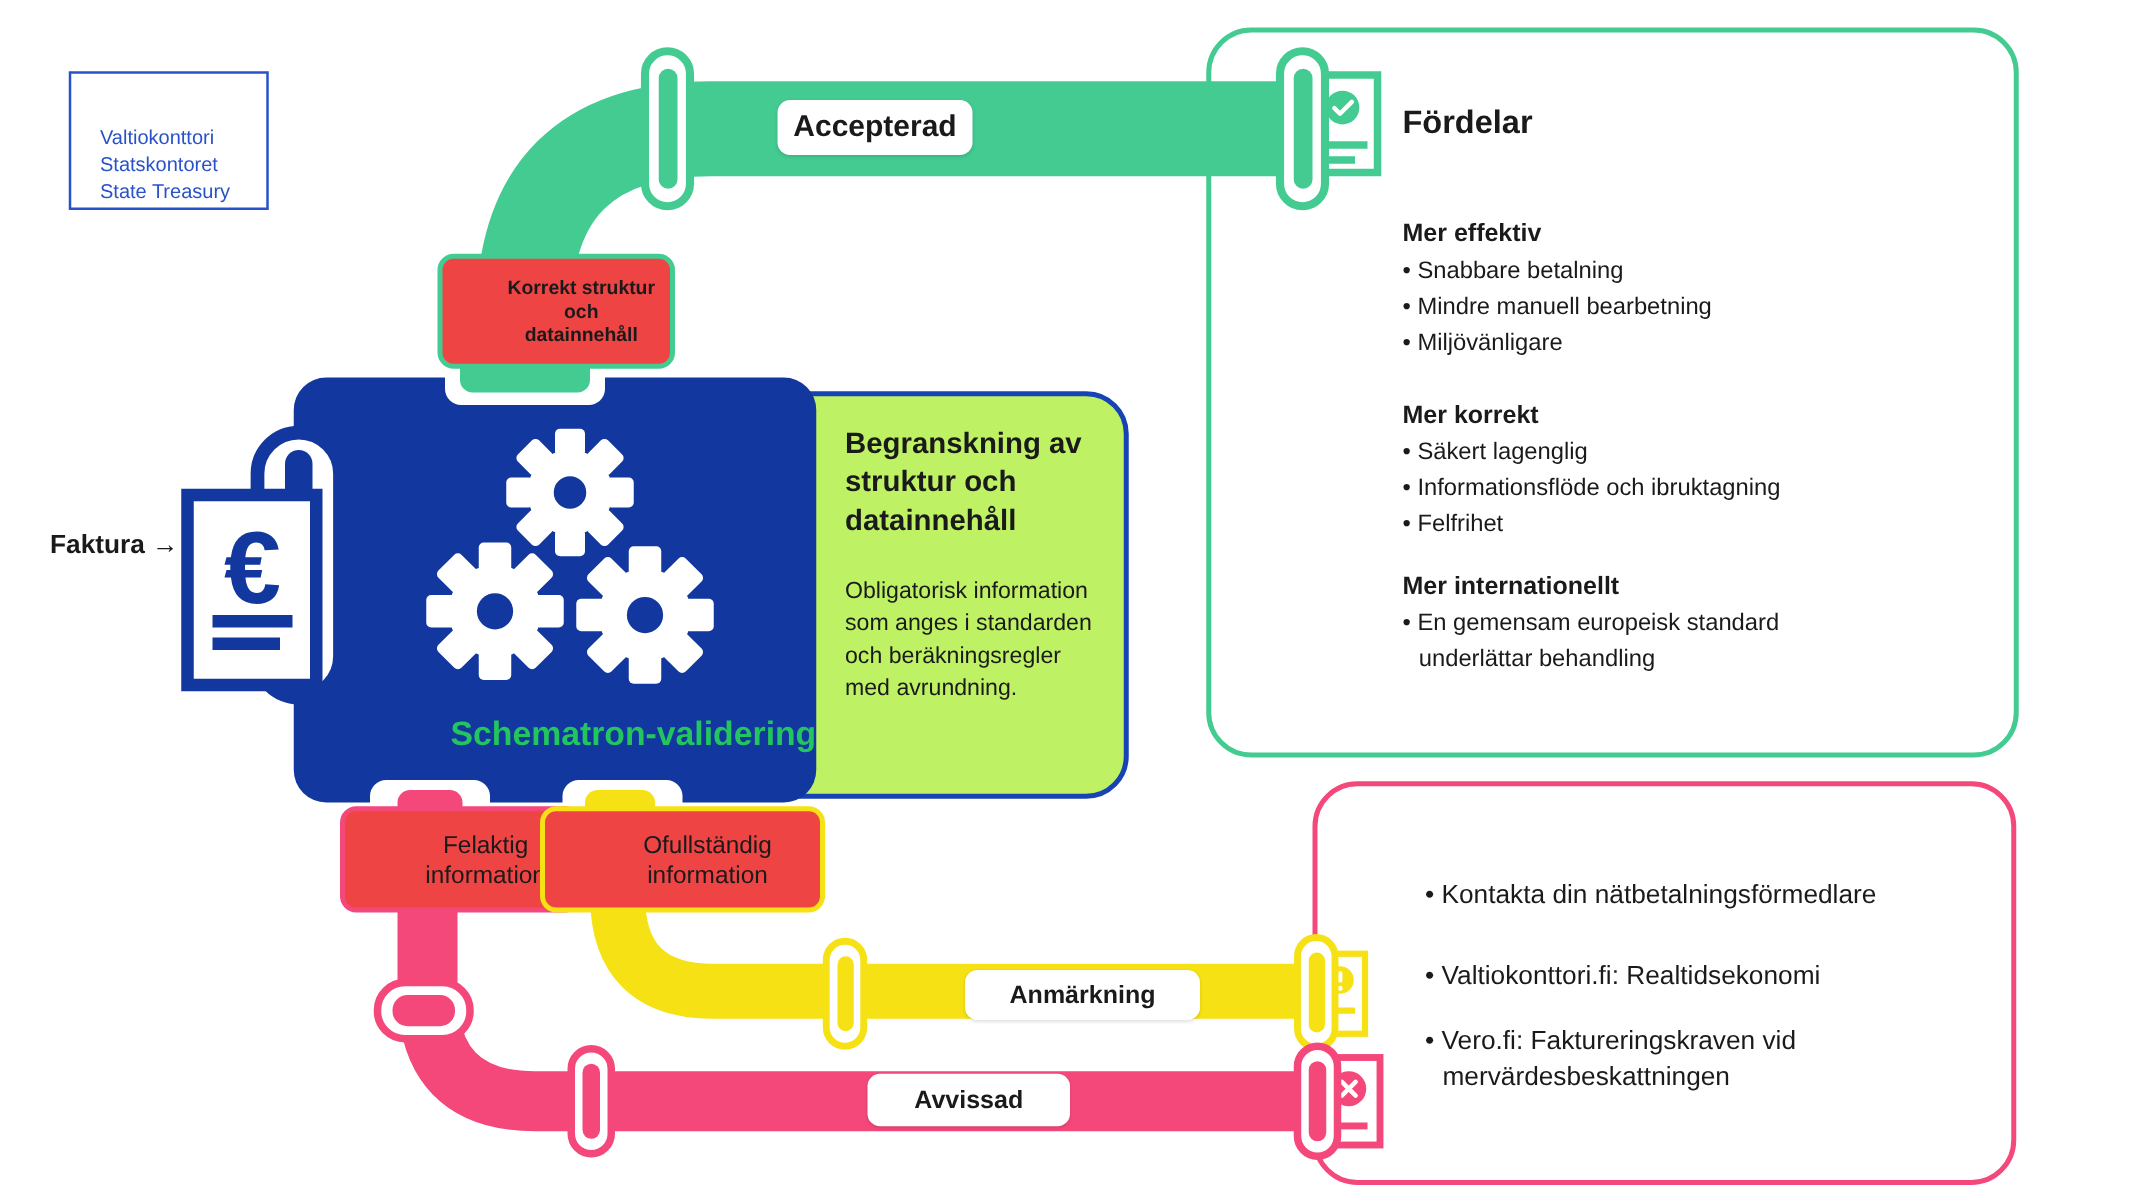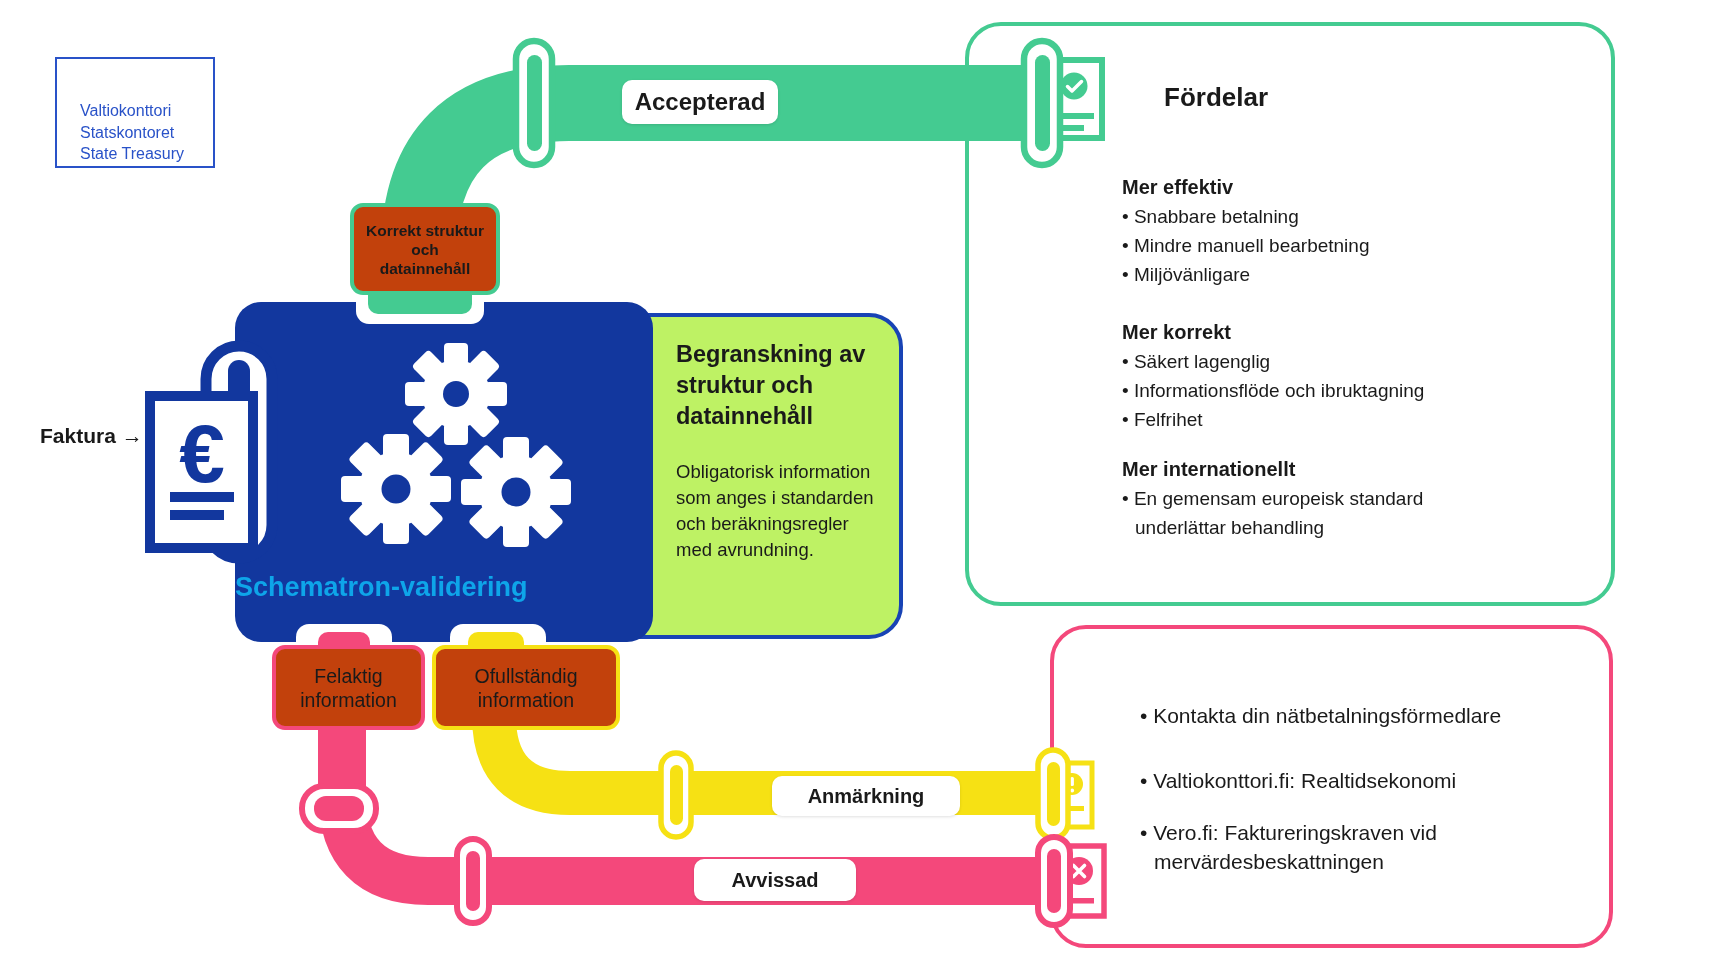--- a/index.html
+++ b/index.html
@@ -13,49 +13,49 @@
   
   #pipes{position:absolute;left:0;top:0;}
   
   #review-box{left:600px;top:313px;width:295px;height:318px;border:4px solid #1843B5;
               border-radius:34px;background:#bef264;}
   #review-title{position:absolute;left:72px;top:22px;width:200px;font-size:23.5px;
                 font-weight:bold;line-height:31px;}
   #review-body{position:absolute;left:72px;top:142px;width:200px;font-size:18.5px;line-height:26px;}
   
   #validator-box{left:235px;top:302px;width:418px;height:340px;background:#12379E;border-radius:26px;}
-  #validator-title{position:absolute;left:0;top:270px;width:100%;text-align:left;
-                   color:#0ea5e9;font-size:27px;font-weight:bold;}
+  #validator-title{position:absolute;left:0;top:270px;width:100%;text-align:right;
+                   color:#22c55e;font-size:27px;font-weight:bold;}
   
   .slot{position:absolute;background:#fff;border-radius:13px;}
   .tab{position:absolute;border-radius:10px;}
   
-  .cond-box{position:absolute;background:#c2410c;border-radius:13px;display:flex;
+  .cond-box{position:absolute;background:#ef4444;border-radius:13px;display:flex;
             align-items:center;justify-content:center;text-align:center;
-            font-weight:bold;white-space:pre-line;}
+            font-weight:bold;white-space:pre-line;padding-left:40px;}
   #correct-box{left:350px;top:203px;width:142px;height:84px;border:4px solid #44CB91;
                font-size:15.5px;line-height:19px;}
   #faulty-box{left:272px;top:645px;width:145px;height:77px;border:4.5px solid #F4487B;
               font-size:19.5px;line-height:24px;font-weight:normal;}
   #incomplete-box{left:432px;top:645px;width:180px;height:77px;border:4.5px solid #F6E114;
                   font-size:19.5px;line-height:24px;font-weight:normal;}
   
   .pill{position:absolute;background:#fff;border-radius:10px;display:flex;align-items:center;
         justify-content:center;font-weight:bold;box-shadow:0 1px 3px rgba(0,0,0,.12);}
   #pill-accepted{left:622px;top:80px;width:156px;height:44px;font-size:24px;}
   #pill-remark{left:772px;top:776px;width:188px;height:40px;font-size:20px;}
   #pill-rejected{left:694px;top:859px;width:162px;height:42px;font-size:20px;}
   
   #faktura-label{left:40px;top:424px;width:112px;font-size:21px;font-weight:bold;}
   
   #logo-box{left:55px;top:57px;width:160px;height:111px;border:2px solid #2952C8;
             box-sizing:border-box;color:#2952C8;font-size:16px;line-height:21.5px;
             padding:41px 0 0 23px;}
   
-  #benefits-title{left:1122px;top:82px;font-size:26px;font-weight:bold;margin-left:42px;}
+  #benefits-title{left:1122px;top:82px;font-size:26px;font-weight:bold;}
   .ben-section{position:absolute;left:1122px;font-size:19px;line-height:29px;}
   .ben-section .hdr{font-weight:bold;font-size:20px;}
   .ben-section .cont{padding-left:13px;}
   #ben-s1{top:173px;} #ben-s2{top:318px;} #ben-s3{top:455px;}
   
   .info-item{position:absolute;left:1140px;font-size:21px;line-height:29px;}
   .info-item b{font-weight:normal;}
   #info-i1{top:701px;} #info-i2{top:766px;} #info-i3{top:818px;}
   .info-cont{padding-left:14px;}
 </style>

